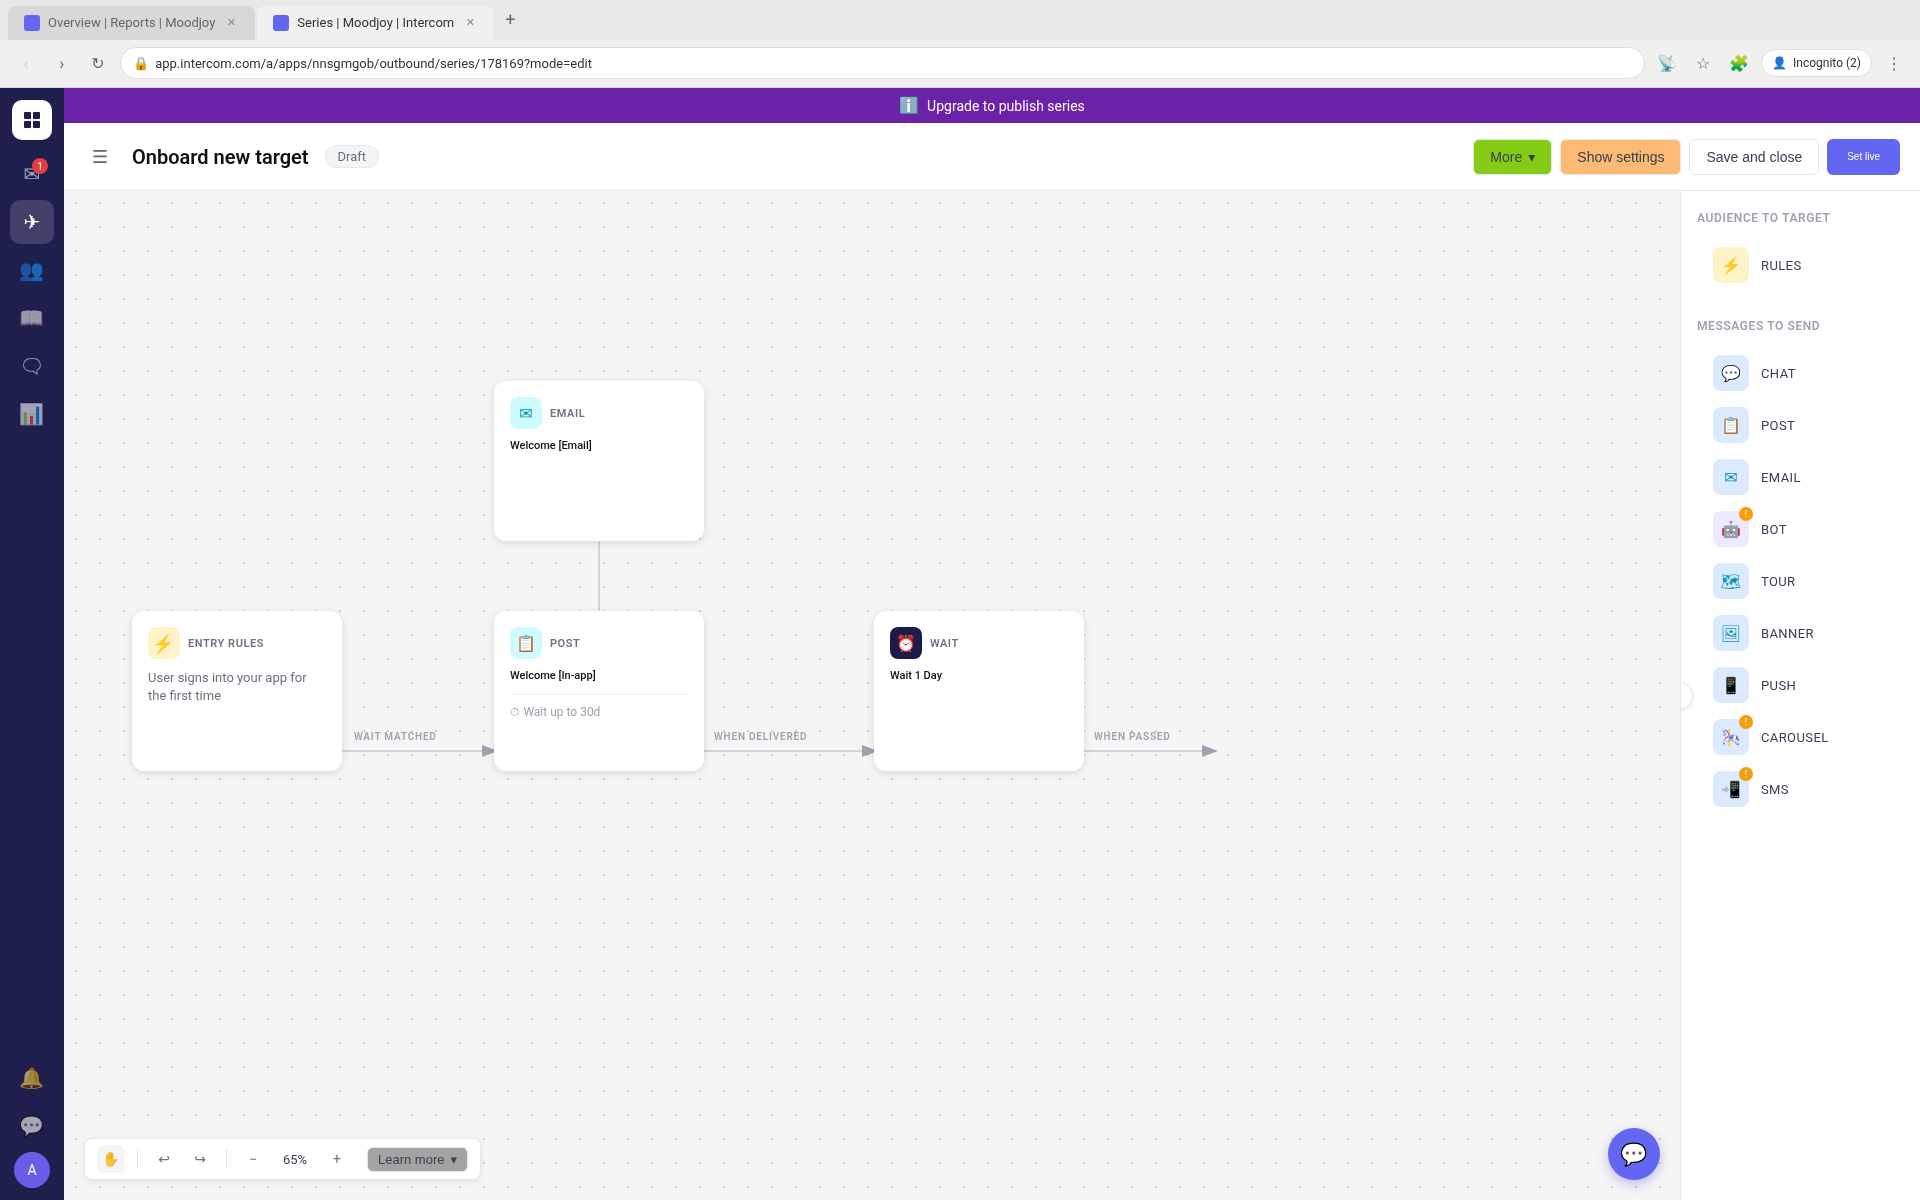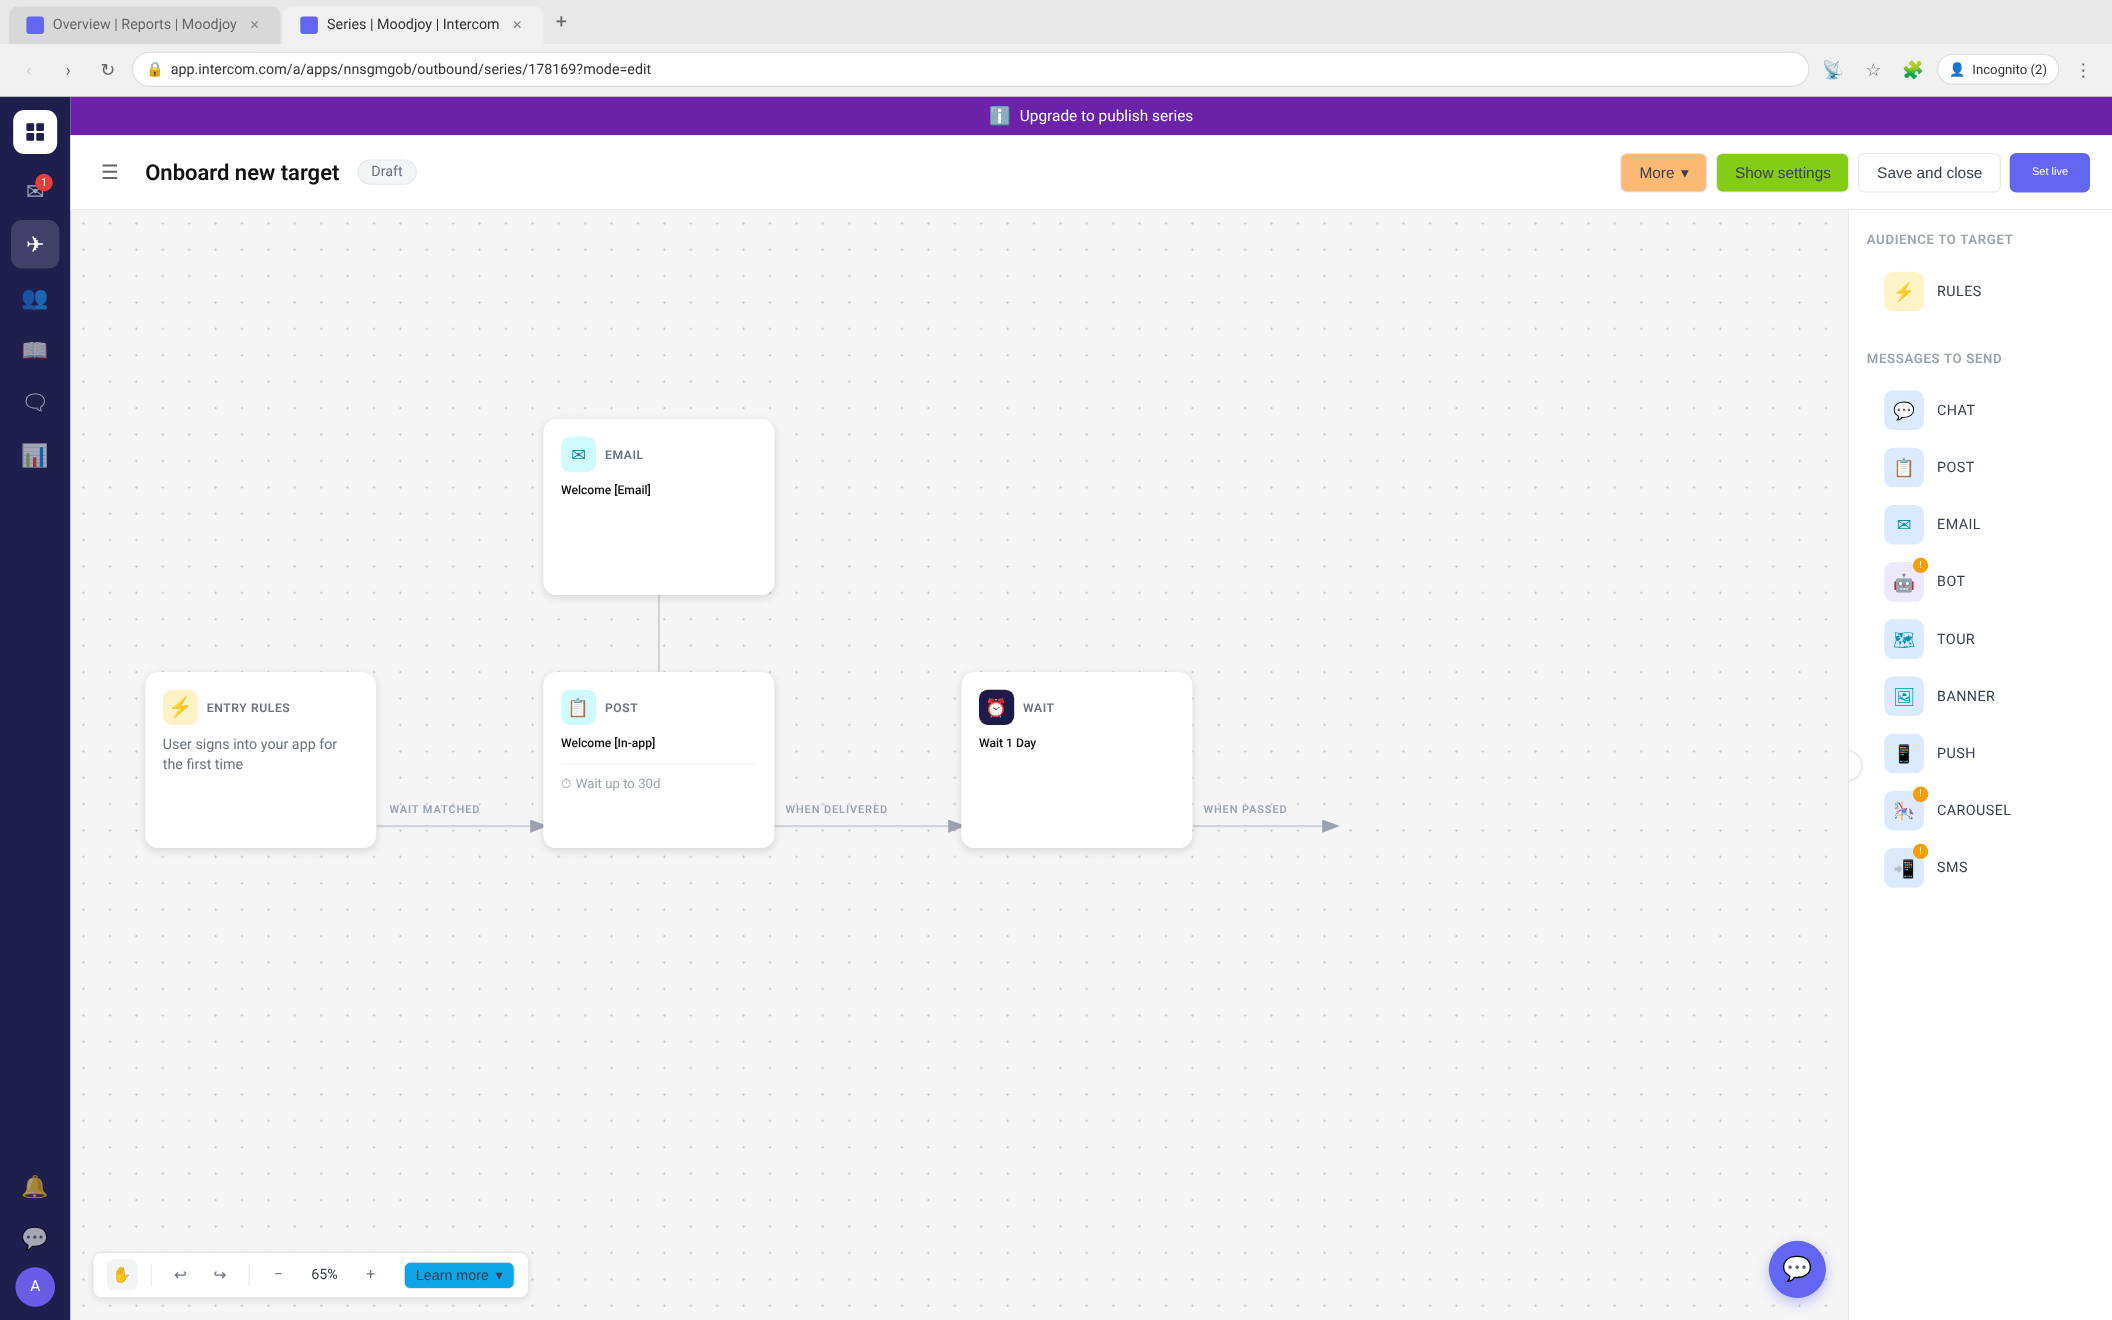--- a/index.html
+++ b/index.html
@@ -40,22 +40,22 @@
     
     .upgrade-banner { background: #6b21a8; color: #fff; text-align: center; padding: 8px; font-size: 14px; display: flex; align-items: center; justify-content: center; gap: 8px; }
     .upgrade-banner-icon { font-size: 16px; }
 
     
     .top-header { height: 68px; border-bottom: 1px solid #e5e7eb; display: flex; align-items: center; padding: 0 20px; gap: 16px; background: #fff; }
     .hamburger-btn { width: 32px; height: 32px; display: flex; align-items: center; justify-content: center; cursor: pointer; color: #666; font-size: 18px; }
     .page-title { font-size: 20px; font-weight: 600; color: #111; }
     .draft-badge { background: #f3f4f6; border: 1px solid #e5e7eb; border-radius: 20px; padding: 3px 12px; font-size: 13px; color: #6b7280; }
     .header-actions { margin-left: auto; display: flex; align-items: center; gap: 8px; }
-    .btn-more { height: 36px; padding: 0 16px; border: 1px solid #e5e7eb; border-radius: 6px; background: #fdba74; font-size: 14px; color: #374151; cursor: pointer; display: flex; align-items: center; gap: 6px; }
-    .btn-show-settings { height: 36px; padding: 0 16px; border: 1px solid #e5e7eb; border-radius: 6px; background: #84cc16; font-size: 14px; color: #374151; cursor: pointer; }
+    .btn-more { height: 36px; padding: 0 16px; border: 1px solid #e5e7eb; border-radius: 6px; background: #84cc16; font-size: 14px; color: #374151; cursor: pointer; display: flex; align-items: center; gap: 6px; }
+    .btn-show-settings { height: 36px; padding: 0 16px; border: 1px solid #e5e7eb; border-radius: 6px; background: #fdba74; font-size: 14px; color: #374151; cursor: pointer; }
     .btn-save-close { height: 36px; padding: 0 16px; border: 1px solid #e5e7eb; border-radius: 6px; background: #fff; font-size: 14px; color: #374151; cursor: pointer; }
     .btn-set-live { height: 36px; padding: 0 20px; background: #6366f1; border: none; border-radius: 6px; font-size: 10px; font-weight: 500; color: #fff; cursor: pointer; }
 
     
     .canvas-wrapper { flex: 1; display: flex; position: relative; overflow: hidden; }
     .canvas { flex: 1; background: #f5f5f5; position: relative; overflow: hidden; background-image: radial-gradient(circle, #ccc 1px, transparent 1px); background-size: 24px 24px; }
 
     
     .flow-node { position: absolute; background: #fff; border-radius: 12px; box-shadow: 0 2px 8px rgba(0,0,0,0.12); padding: 16px; }
     .node-entry { left: 68px; top: 420px; width: 210px; min-height: 160px; }
@@ -76,21 +76,21 @@
 
     
     .flow-svg { position: absolute; top: 0; left: 0; width: 100%; height: 100%; pointer-events: none; }
 
     
     .canvas-bottom-toolbar { position: absolute; bottom: 20px; left: 20px; display: flex; align-items: center; gap: 8px; background: #fff; border: 1px solid #e5e7eb; border-radius: 8px; padding: 6px 12px; box-shadow: 0 2px 6px rgba(0,0,0,0.08); }
     .toolbar-tool-btn { width: 28px; height: 28px; display: flex; align-items: center; justify-content: center; border-radius: 6px; cursor: pointer; color: #6b7280; font-size: 14px; }
     .toolbar-tool-btn.active { background: #f3f4f6; color: #374151; }
     .toolbar-divider { width: 1px; height: 20px; background: #e5e7eb; margin: 0 4px; }
     .zoom-level { font-size: 13px; color: #374151; min-width: 40px; text-align: center; }
-    .learn-more-btn { display: flex; align-items: flex-end; gap: 6px; padding: 4px 10px; border: 1px solid #e5e7eb; border-radius: 6px; font-size: 13px; color: #374151; cursor: pointer; background: #0ea5e9; margin-left: 8px; }
+    .learn-more-btn { display: flex; align-items: flex-end; gap: 6px; padding: 4px 10px; border: 1px solid #e5e7eb; border-radius: 6px; font-size: 13px; color: #374151; cursor: pointer; background: #a3a3a3; margin-left: 8px; }
 
     
     .right-sidebar { width: 240px; background: #fff; border-left: 1px solid #e5e7eb; display: flex; flex-direction: column; overflow-y: auto; flex-shrink: 0; position: relative; }
     .sidebar-collapse-btn { position: absolute; left: -16px; top: 50%; transform: translateY(-50%); width: 28px; height: 28px; background: #fff; border: 1px solid #e5e7eb; border-radius: 50%; display: flex; align-items: center; justify-content: center; cursor: pointer; font-size: 12px; color: #6b7280; z-index: 10; box-shadow: 0 1px 4px rgba(0,0,0,0.1); }
     .sidebar-section { padding: 20px 16px 8px; }
     .sidebar-section-title { font-size: 12px; font-weight: 600; color: #9ca3af; text-transform: uppercase; letter-spacing: 0.05em; margin-bottom: 14px; }
     .sidebar-item { display: flex; align-items: center; gap: 12px; padding: 8px 16px; cursor: pointer; }
     .sidebar-item-icon { width: 36px; height: 36px; border-radius: 8px; display: flex; align-items: center; justify-content: center; font-size: 16px; flex-shrink: 0; }
     .sidebar-item-label { font-size: 13px; font-weight: 400; color: #374151; letter-spacing: 0.03em; }
 

